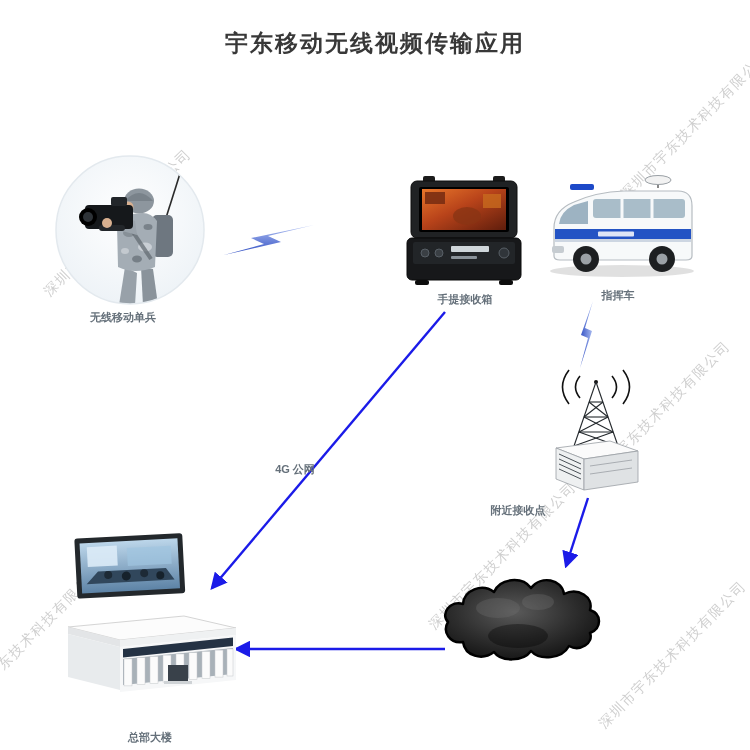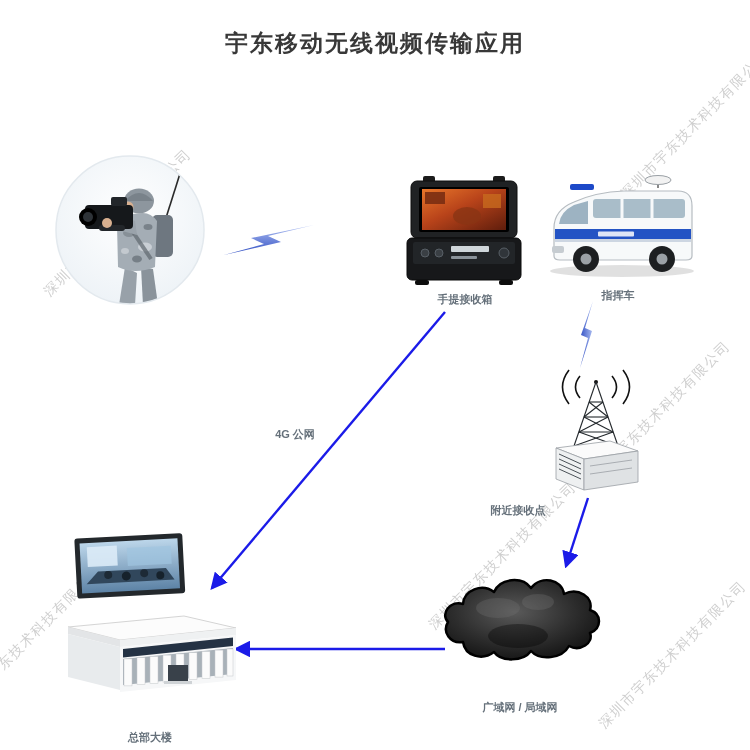--- a/index.html
+++ b/index.html
@@ -33,21 +33,21 @@
   .node-label{
     position:absolute;font-size:11px;font-weight:bold;color:#65707a;
     text-align:center;line-height:1.2;
   }
   .l-soldier{left:48px;top:311px;width:150px;}
   .l-box{left:402px;top:293px;width:126px;}
   .l-van{left:558px;top:289px;width:120px;}
   .l-antenna{left:458px;top:504px;width:120px;}
   .l-building{left:90px;top:731px;width:120px;}
   .l-cloud{left:440px;top:701px;width:160px;}
-  .l-4g{left:250px;top:428px;width:90px;}
+  .l-4g{left:250px;top:463px;width:90px;}
 </style>
 </head>
 <body>
 
 <div class="canvas">
 
   <div class="watermark wm1">深圳市宇东技术科技有限公司</div>
   <div class="watermark wm2">深圳市宇东技术科技有限公司</div>
   <div class="watermark wm3">深圳市宇东技术科技有限公司</div>
   <div class="watermark wm4">深圳市宇东技术科技有限公司</div>
@@ -261,20 +261,20 @@
           <stop offset="100%" stop-color="#0d0d0d"></stop>
         </radialGradient>
       </defs>
       <path d="M25,76 C12,78 4,66 10,56 C2,48 12,34 25,38 C26,24 44,17 56,26 C62,12 84,10 93,22 C103,9 124,13 126,28 C140,21 156,31 152,44 C164,48 164,62 152,67 C156,77 142,86 131,80 C124,93 102,95 93,85 C85,96 63,96 56,86 C44,95 27,90 25,76 Z" fill="url(#cld)" stroke="#000000" stroke-width="2.5" stroke-linejoin="round"></path>
       <ellipse cx="60" cy="42" rx="22" ry="10" fill="#6e6e6e" opacity="0.35"></ellipse>
       <ellipse cx="100" cy="36" rx="16" ry="8" fill="#787878" opacity="0.3"></ellipse>
       <ellipse cx="80" cy="70" rx="30" ry="12" fill="#000000" opacity="0.35"></ellipse>
     </svg>
   </div>
 
+  <div class="node-label l-soldier">无线移动单兵</div>
   <div class="node-label l-box">手提接收箱</div>
   <div class="node-label l-van">指挥车</div>
   <div class="node-label l-antenna">附近接收点</div>
   <div class="node-label l-building">总部大楼</div>
-  <div class="node-label l-cloud">广域网 / 局域网</div>
   <div class="node-label l-4g">4G 公网</div>
 
 </div>
 
 </body></html>

